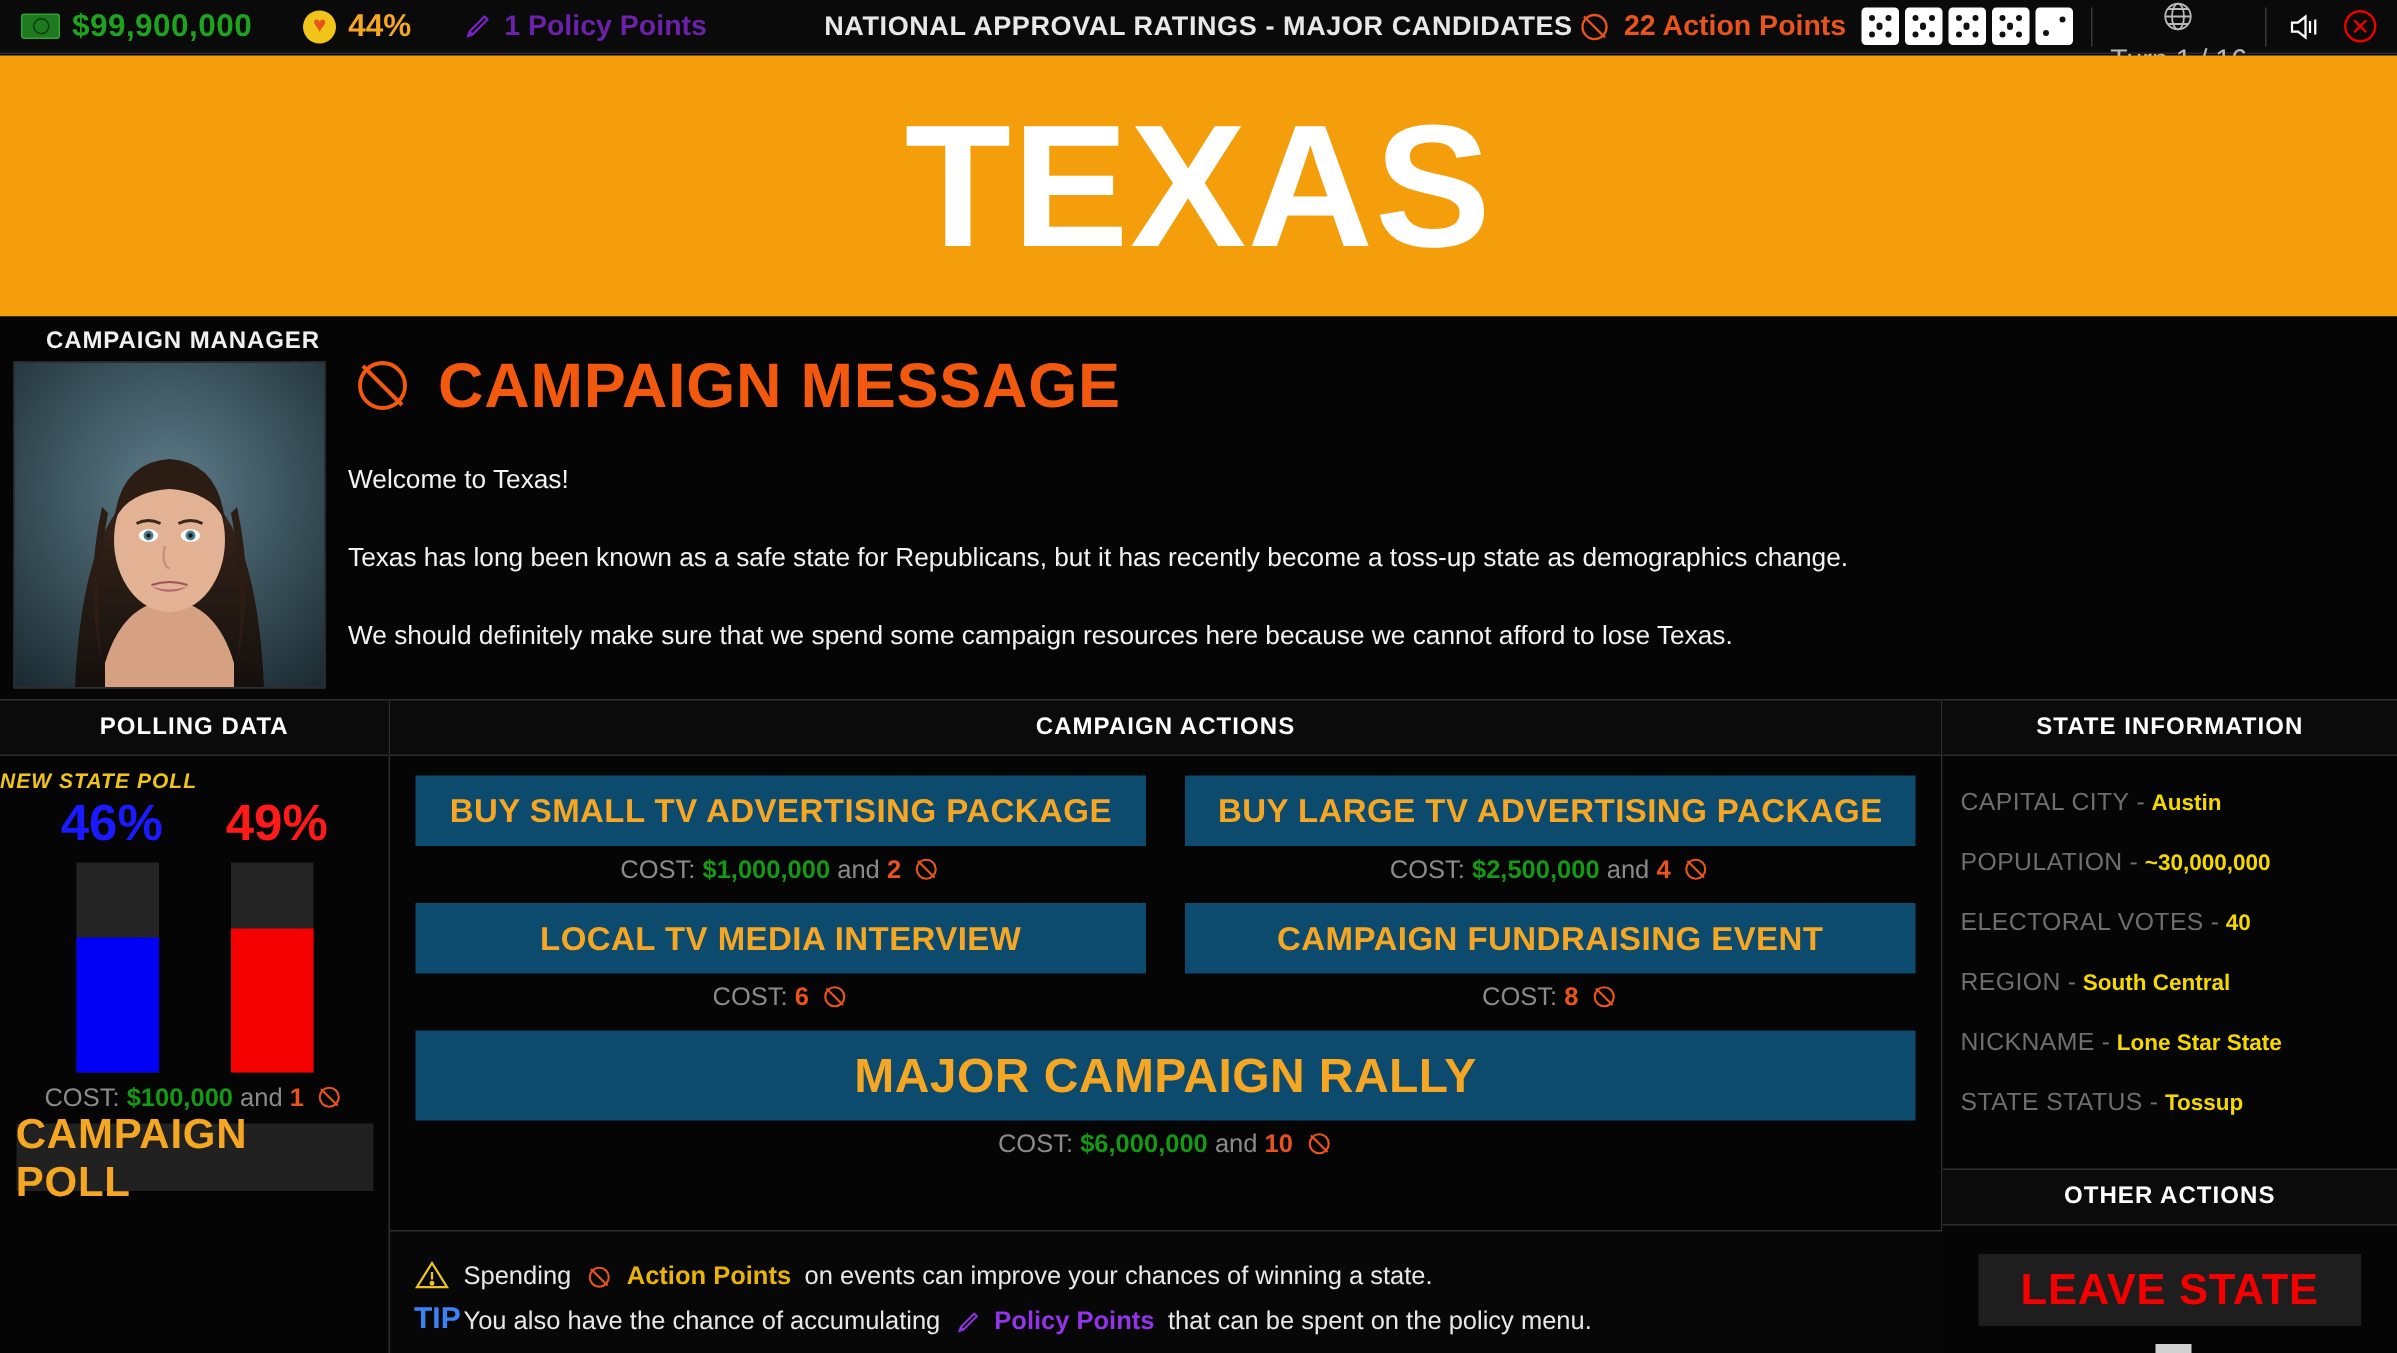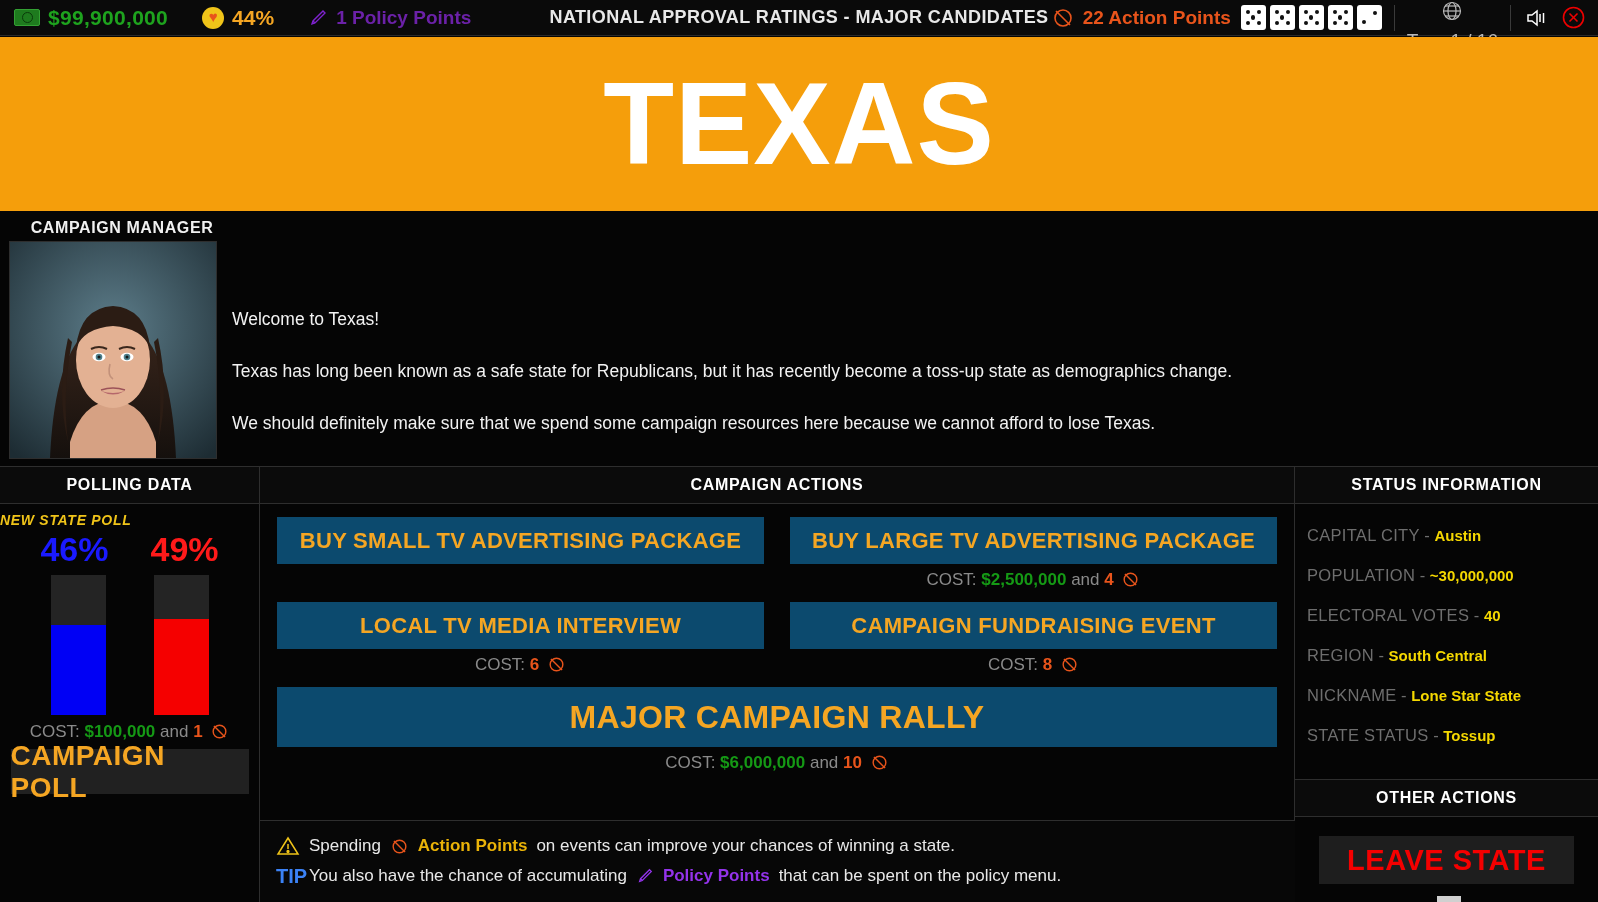--- a/index.html
+++ b/index.html
@@ -128,21 +128,21 @@
   }
   .act-btn.wide { height: 60px; font-size: 32px; }
   .act-cost { text-align: center; margin: 6px 0 12px; font-size: 17px; color: #8a8a8a; }
   .act-cost .c-money { color: #159915; font-weight: bold; }
   .act-cost .c-ap { color: #e8541b; font-weight: bold; }
   .inline-ap { display: inline-block; vertical-align: -4px; width: 19px; height: 19px; margin-left: 3px; }
   .tipbox {
     position: absolute; left: 0; bottom: 0; width: 1035px; height: 82px;
     border-top: 1px solid #2e2e2e; padding: 10px 16px; background: #070707;
   }
-  .tip-line { display: flex; align-items: center; gap: 9px; height: 30px; color: #e8e8e8; font-size: 17px; }
+  .tip-line { display: flex; align-items: flex-end; gap: 9px; height: 30px; color: #e8e8e8; font-size: 17px; }
   .warn-icon { width: 24px; height: 22px; }
   .tip-tag { color: #3b82f6; font-size: 20px; font-weight: bold; width: 24px; text-align: center; }
   .tag-ap { color: #eab308; font-weight: bold; }
   .tag-pp { color: #9333ea; font-weight: bold; }
   .mini-pp { width: 18px; height: 18px; display: inline-block; vertical-align: -3px; }
   .mini-ap { width: 19px; height: 19px; display: inline-block; vertical-align: -3px; }
 
   
   .right-panel { position: absolute; left: 1295px; top: 466px; width: 303px; height: 436px; background: #050505; }
   .si-list { padding: 22px 12px 0 12px; }
@@ -308,20 +308,31 @@
         <circle cx="89" cy="115" r="1.5" fill="#14181a"></circle>
         <circle cx="117" cy="115" r="1.5" fill="#14181a"></circle>
         <path d="M81 107 Q89 103 97 107" stroke="#3a271c" stroke-width="2" fill="none"></path>
         <path d="M109 107 Q117 103 125 107" stroke="#3a271c" stroke-width="2" fill="none"></path>
         <path d="M100 122 Q97 134 103 137" stroke="#c2917a" stroke-width="1.6" fill="none"></path>
         <path d="M91 149 Q103 156 115 149 Q103 153 91 149 Z" fill="#b5676b"></path>
         <path d="M91 148 Q103 144 115 148" stroke="#9c5258" stroke-width="1.4" fill="none"></path>
       </svg>
     </div>
 
+    <div class="cm-head">
+      <span class="ap-icon-lg">
+        <svg width="46" height="46" viewBox="0 0 46 46">
+            <g stroke="#f2590e" stroke-width="2.6" fill="none">
+          <circle cx="23" cy="23" r="15"></circle>
+              <line x1="10" y1="10" x2="36" y2="36"></line>
+            </g>
+          </svg>
+      </span>
+      <span class="cm-title">CAMPAIGN MESSAGE</span>
+    </div>
 
     <div class="cm-body">
       <p>Welcome to Texas!</p>
       <p>Texas has long been known as a safe state for Republicans, but it has recently become a toss-up state as demographics change.</p>
       <p>We should definitely make sure that we spend some campaign resources here because we cannot afford to lose Texas.</p>
     </div>
   </div>
 
   <div class="left-panel">
     <div class="panel-head">POLLING DATA</div>
@@ -355,20 +366,34 @@
     <div class="btn-poll">CAMPAIGN POLL</div>
   </div>
 
   <div class="center-panel">
     <div class="panel-head">CAMPAIGN ACTIONS</div>
 
     <div class="act-grid">
       <div class="act-row">
         <div class="act-cell">
           <div class="act-btn">BUY SMALL TV ADVERTISING PACKAGE</div>
+          <div class="act-cost">
+            <span>COST:</span>
+            <span class="c-money">$1,000,000</span>
+            <span>and</span>
+            <span class="c-ap">2</span>
+            <span class="inline-ap">
+              <svg width="19" height="19" viewBox="0 0 24 24">
+                  <g stroke="#e8541b" stroke-width="1.8" fill="none">
+                    <circle cx="12" cy="12" r="8"></circle>
+                    <line x1="5" y1="5" x2="19" y2="19"></line>
+                  </g>
+                </svg>
+            </span>
+          </div>
         </div>
         <div class="act-cell">
           <div class="act-btn">BUY LARGE TV ADVERTISING PACKAGE</div>
           <div class="act-cost">
             <span>COST:</span>
             <span class="c-money">$2,500,000</span>
             <span>and</span>
             <span class="c-ap">4</span>
             <span class="inline-ap">
               <svg width="19" height="19" viewBox="0 0 24 24">
@@ -470,21 +495,21 @@
               </g>
             </svg>
         </span>
         <span class="tag-pp">Policy Points</span>
         <span>that can be spent on the policy menu.</span>
       </div>
     </div>
   </div>
 
   <div class="right-panel">
-    <div class="panel-head">STATUS INFORMATION</div>
+    <div class="panel-head">STATE INFORMATION</div>
     <div class="si-list">
       <div class="si-row">
         <span class="si-key">CAPITAL CITY</span>
         <span class="si-dash">-</span>
         <span class="si-val">Austin</span>
       </div>
       <div class="si-row">
         <span class="si-key">POPULATION</span>
         <span class="si-dash">-</span>
         <span class="si-val">~30,000,000</span>

